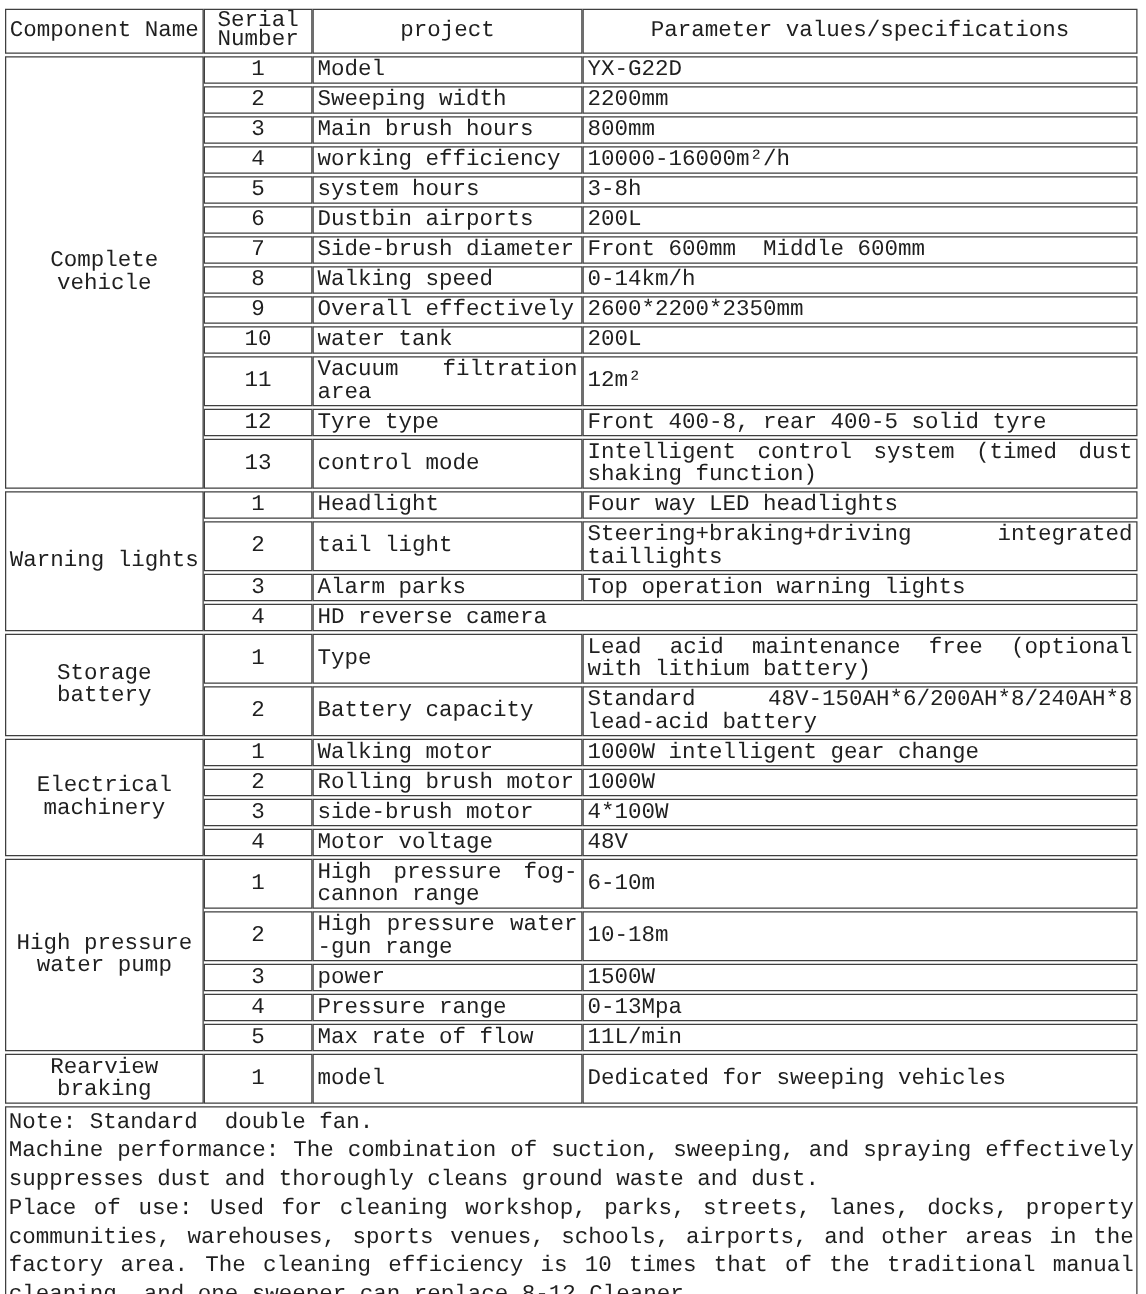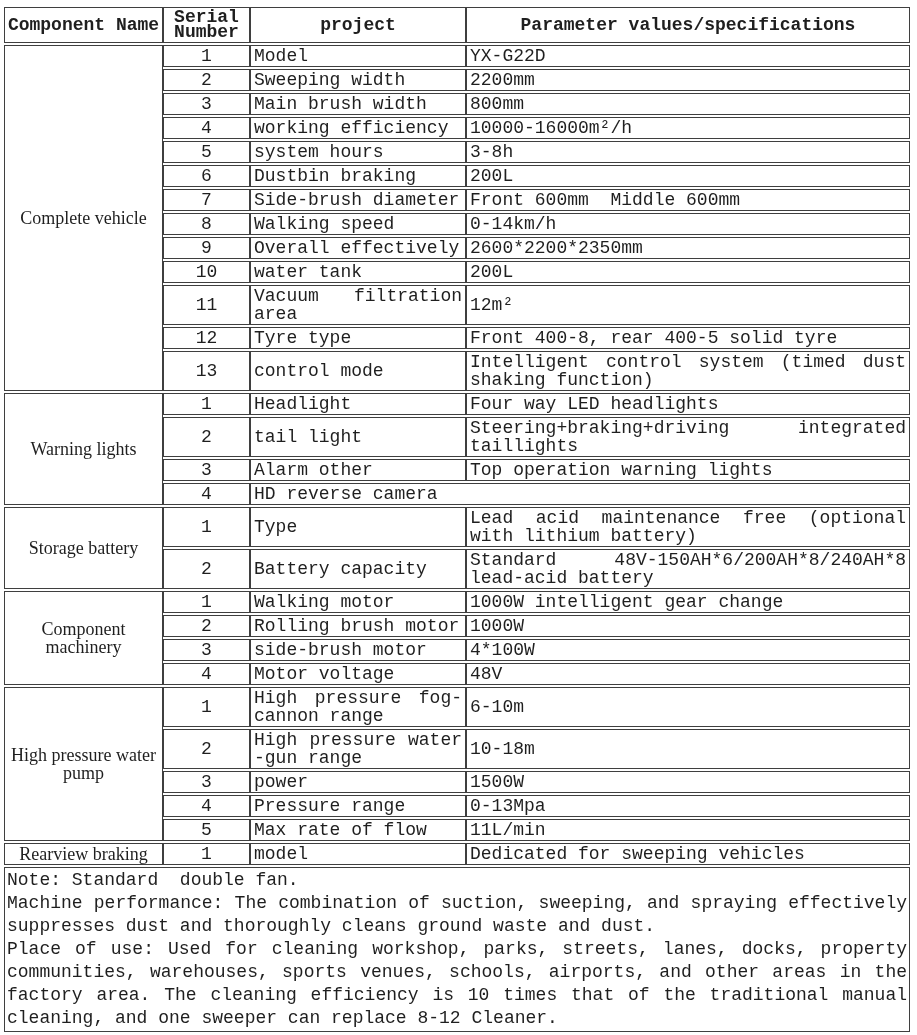--- a/index.html
+++ b/index.html
@@ -24,29 +24,28 @@
   col.c-val  { width: 444px; }
   th, td {
     border: 1px solid #3f3f3f;
     box-sizing: border-box;
     vertical-align: middle;
     line-height: 18px;
     padding: 1px 3px;
     overflow: hidden;
   }
   th {
-    font-weight: bold;
+    font-weight: normal;
     text-align: center;
     line-height: 15px;
     padding: 2px 1px;
   }
   td.comp {
     text-align: center;
     padding: 1px 1px;
-    font-family: Liberation Serif, serif;
   }
   td.num {
     text-align: center;
   }
   td.proj, td.val {
     text-align: justify;
   }
   td.note-cell {
     text-align: justify;
     line-height: 23px;
@@ -79,36 +78,36 @@
     <td class="proj">Model</td>
     <td class="val">YX-G22D</td>
   </tr>
   <tr>
     <td class="num">2</td>
     <td class="proj">Sweeping width</td>
     <td class="val">2200mm</td>
   </tr>
   <tr>
     <td class="num">3</td>
-    <td class="proj">Main brush width</td>
+    <td class="proj">Main brush hours</td>
     <td class="val">800mm</td>
   </tr>
   <tr>
     <td class="num">4</td>
     <td class="proj">working efficiency</td>
     <td class="val">10000-16000m²/h</td>
   </tr>
   <tr>
     <td class="num">5</td>
     <td class="proj">system hours</td>
     <td class="val">3-8h</td>
   </tr>
   <tr>
     <td class="num">6</td>
-    <td class="proj">Dustbin braking</td>
+    <td class="proj">Dustbin airports</td>
     <td class="val">200L</td>
   </tr>
   <tr>
     <td class="num">7</td>
     <td class="proj">Side-brush diameter</td>
     <td class="val">Front 600mm &nbsp;Middle 600mm</td>
   </tr>
   <tr>
     <td class="num">8</td>
     <td class="proj">Walking speed</td>
@@ -146,42 +145,42 @@
     <td class="proj">Headlight</td>
     <td class="val">Four way LED headlights</td>
   </tr>
   <tr>
     <td class="num">2</td>
     <td class="proj">tail light</td>
     <td class="val">Steering+braking+driving integrated taillights</td>
   </tr>
   <tr>
     <td class="num">3</td>
-    <td class="proj">Alarm other</td>
+    <td class="proj">Alarm parks</td>
     <td class="val">Top operation warning lights</td>
   </tr>
   <tr>
     <td class="num">4</td>
     <td class="proj" colspan="2">HD reverse camera</td>
   </tr>
 
   <tr>
     <td class="comp" rowspan="2">Storage battery</td>
     <td class="num">1</td>
     <td class="proj">Type</td>
     <td class="val">Lead acid maintenance free (optional with lithium battery)</td>
   </tr>
   <tr>
     <td class="num">2</td>
     <td class="proj">Battery capacity</td>
     <td class="val">Standard 48V-150AH*6/200AH*8/240AH*8 lead-acid battery</td>
   </tr>
 
   <tr>
-    <td class="comp" rowspan="4">Component machinery</td>
+    <td class="comp" rowspan="4">Electrical machinery</td>
     <td class="num">1</td>
     <td class="proj">Walking motor</td>
     <td class="val">1000W intelligent gear change</td>
   </tr>
   <tr>
     <td class="num">2</td>
     <td class="proj">Rolling brush motor</td>
     <td class="val">1000W</td>
   </tr>
   <tr>

